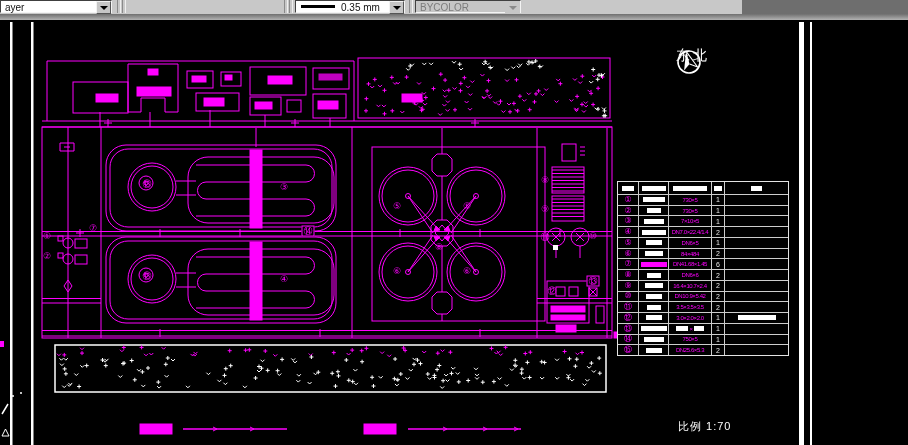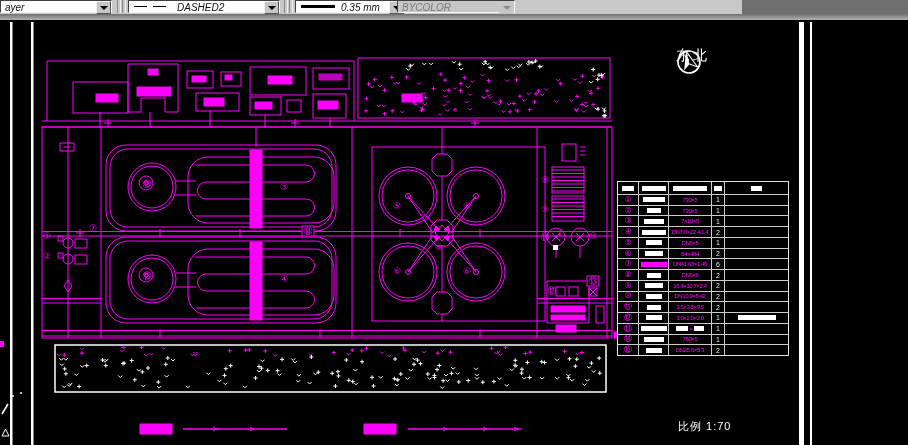--- a/index.html
+++ b/index.html
@@ -6,21 +6,21 @@
   #app{position:relative;width:908px;height:445px;background:#000;overflow:hidden;
        font-family:"Liberation Sans",sans-serif;}
   
   .toolbar{position:absolute;left:0;top:0;width:908px;height:14px;background:#c8c8c8;}
   .tb-dark{position:absolute;left:742px;top:0;width:166px;height:14px;background:#6e6e6e;}
   .tb-strip{position:absolute;left:0;top:14px;width:908px;height:6px;
             background:linear-gradient(#6f6f6f,#b2b2b2);}
   .combo{position:absolute;top:0;height:13px;background:#fff;
          border:1px solid;border-color:#404040 #f4f4f4 #f4f4f4 #404040;box-sizing:border-box;}
   .combo.disabled{background:#c6c6c6;}
-  .cval{position:absolute;left:4px;top:1px;font-size:10px;color:#111;white-space:nowrap;font-style:italic;}
+  .cval{position:absolute;left:4px;top:1px;font-size:10px;color:#111;white-space:nowrap;}
   .combo.disabled .cval{color:#7c7c7c;}
   .cbtn{position:absolute;right:0;top:0;width:13px;height:11px;background:#c6c6c6;
         border:1px solid;border-color:#f2f2f2 #555 #555 #f2f2f2;}
   .tri{position:absolute;left:3px;top:4px;width:0;height:0;
        border-left:4px solid transparent;border-right:4px solid transparent;border-top:4px solid #000;}
   .combo.disabled .tri{border-top-color:#8a8a8a;}
   .sep{position:absolute;top:0;width:2px;height:13px;border-left:1px solid #8a8a8a;border-right:1px solid #efefef;}
   .ltg i{display:inline-block;width:13px;height:1px;background:#000;vertical-align:middle;margin-right:6px;}
   .lwg{display:inline-block;width:34px;height:3px;background:#000;vertical-align:middle;margin-right:6px;}
   .glyphrow{position:absolute;left:5px;top:0;height:11px;display:flex;align-items:center;}
@@ -55,45 +55,35 @@
 
     <div class="combo" style="left:0;width:112px">
       <span class="cval">ayer</span>
       <span class="cbtn">
           <i class="tri"></i>
         </span>
     </div>
     <div class="sep" style="left:117px"></div>
     <div class="sep" style="left:122px"></div>
 
-    <div class="combo" style="left:128px;width:152px">
-      <span class="glyphrow ltg">
-          <i></i>
-          <i></i>
-        </span>
-      <span class="cval" style="left:48px">DASHED2</span>
-      <span class="cbtn">
-          <i class="tri"></i>
-        </span>
-    </div>
     <div class="sep" style="left:284px"></div>
     <div class="sep" style="left:289px"></div>
 
     <div class="combo" style="left:295px;width:110px">
       <span class="glyphrow">
           <i class="lwg"></i>
         </span>
       <span class="cval" style="left:45px">0.35 mm</span>
       <span class="cbtn">
           <i class="tri"></i>
         </span>
     </div>
     <div class="sep" style="left:409px"></div>
 
-    <div class="combo disabled" style="left:397px;width:118px">
+    <div class="combo disabled" style="left:415px;width:106px">
       <span class="cval">BYCOLOR</span>
       <span class="cbtn" style="border-color:#c6c6c6;background:#c6c6c6">
           <i class="tri"></i>
         </span>
     </div>
   </div>
   <div class="tb-strip"></div>
 
   <div id="cadwrap">
     <svg width="908" height="425" viewBox="0 20 908 425">

